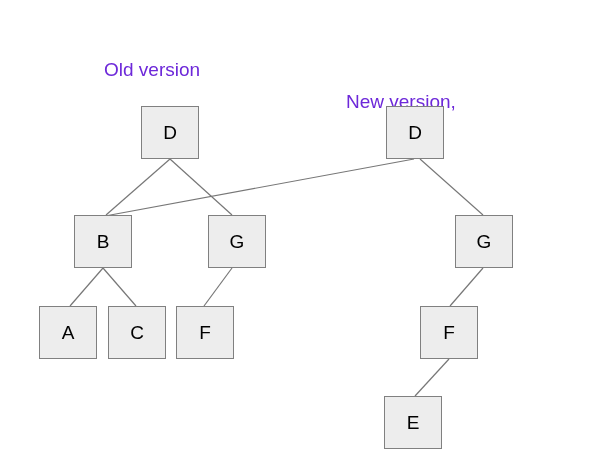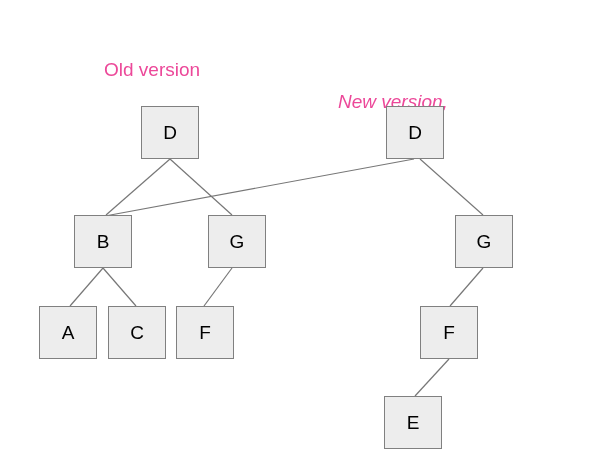--- a/index.html
+++ b/index.html
@@ -20,33 +20,32 @@
   #edge-layer {
     position: absolute;
     left: 0;
     top: 0;
     width: 601px;
     height: 471px;
   }
   .caption {
     position: absolute;
     font-size: 19px;
-    color: #ec4899;
+    color: #6d28d9;
     line-height: 26px;
     white-space: pre;
     letter-spacing: 0px;
   }
   .caption-old {
     left: 104px;
     top: 57px;
   }
   .caption-new {
-    left: 338px;
+    left: 346px;
     top: 37px;
-    font-style: italic;
   }
   .node {
     position: absolute;
     width: 58px;
     height: 53px;
     box-sizing: border-box;
     background: #ededed;
     border: 1.4px solid #808080;
     display: flex;
     align-items: center;

